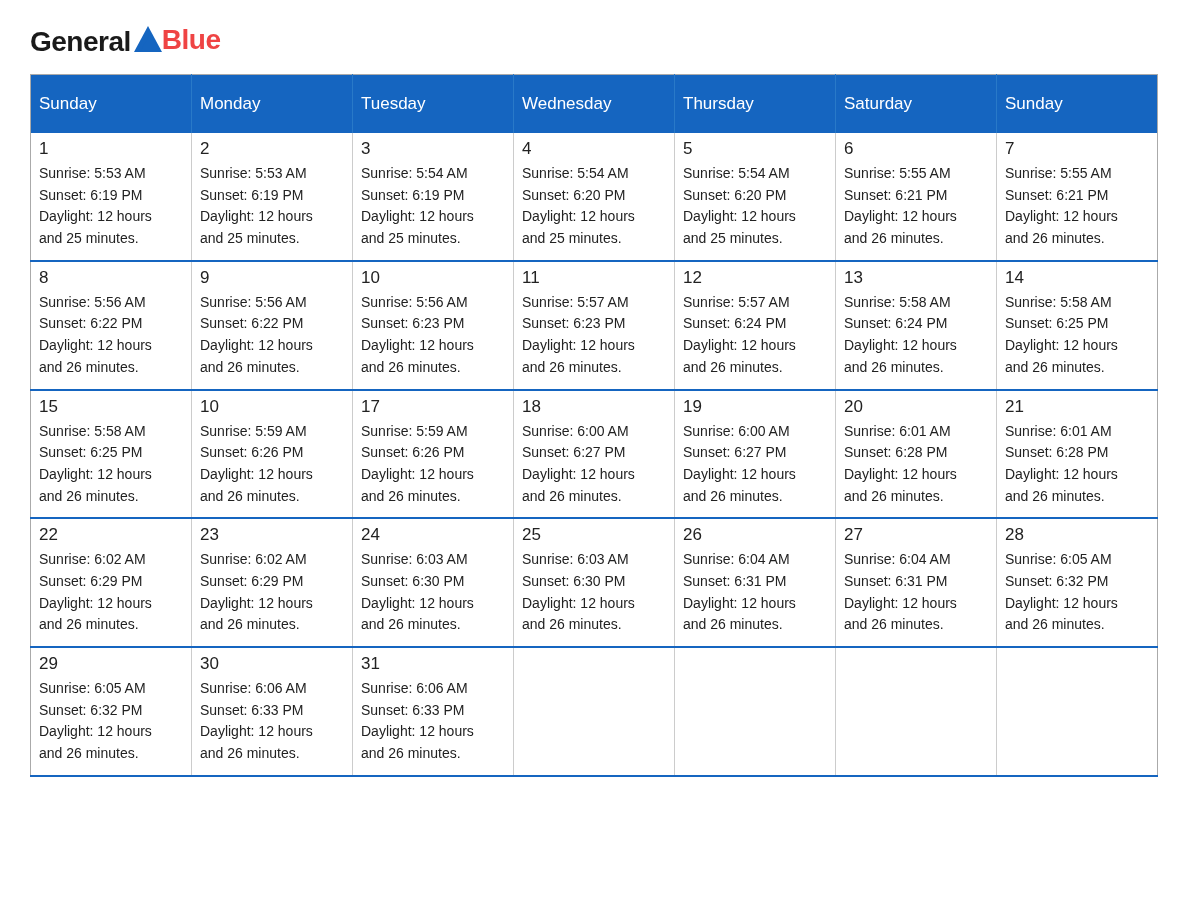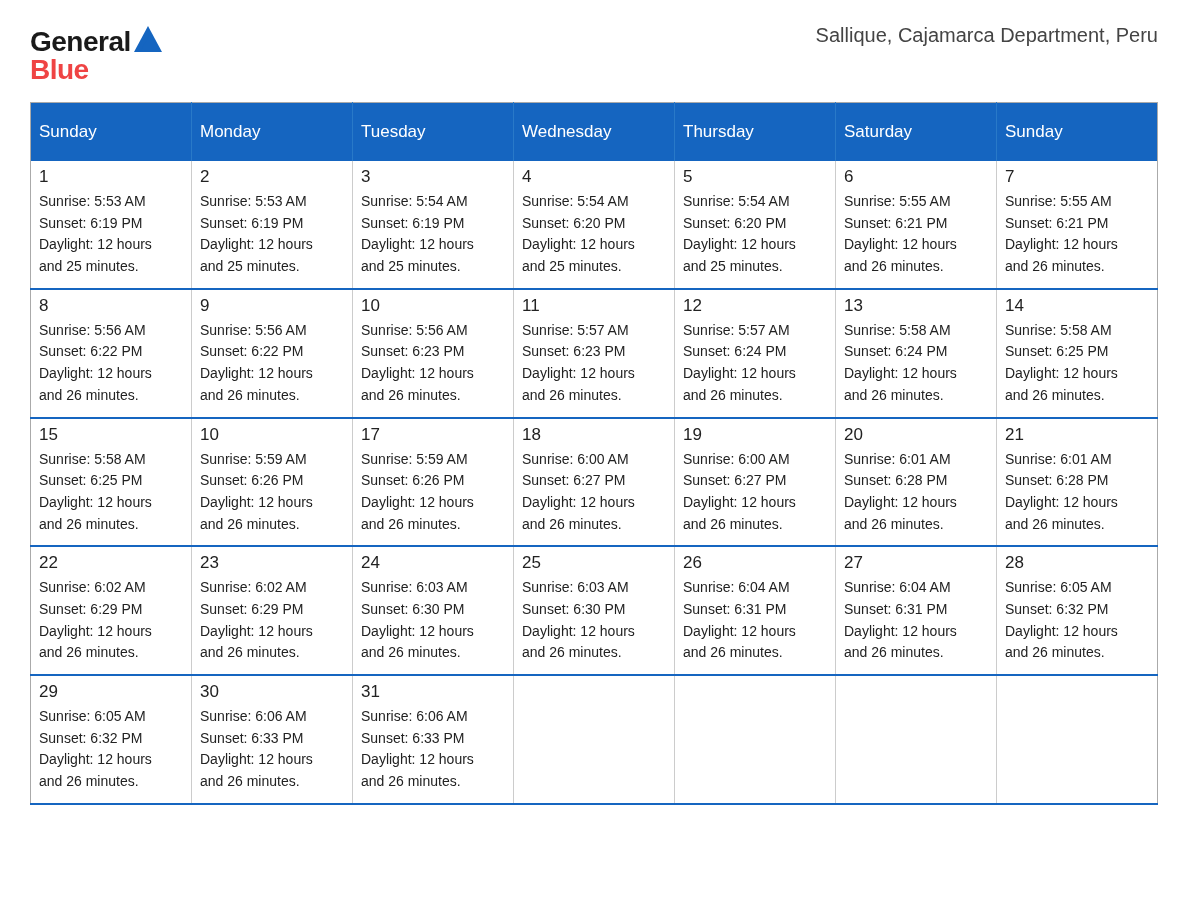--- a/index.html
+++ b/index.html
@@ -11,21 +11,21 @@
       padding: 20px 30px;
     }
     .header-area {
       display: flex;
       justify-content: space-between;
       align-items: flex-start;
       margin-bottom: 18px;
     }
     .logo {
       display: flex;
-      flex-direction: column;
+      flex-direction: row;
       align-items: flex-start;
       padding-top: 6px;
     }
     .logo-general {
       font-size: 28px;
       font-weight: bold;
       color: #1a1a1a;
       letter-spacing: -0.5px;
       line-height: 1;
     }
@@ -106,21 +106,20 @@
     <div style="display:flex;align-items:flex-end;">
       <span class="logo-general">General</span>
       <svg width="28" height="26" viewBox="0 0 28 26" style="margin-left:3px;margin-bottom:4px;">
         <polygon points="0,26 14,0 28,26" fill="#1565c0"></polygon>
         <polygon points="10,26 20,8 30,26" fill="#1565c0" transform="translate(-4,0)"></polygon>
       </svg>
     </div>
     <span class="logo-blue">Blue</span>
   </div>
   <div class="title-area">
-    <div class="subtitle">Sallique, Cajamarca Department, Peru</div>
   </div>
 </div>
 
 <table class="calendar-table">
   <thead>
     <tr>
       <th>Sunday</th>
       <th>Monday</th>
       <th>Tuesday</th>
       <th>Wednesday</th>

